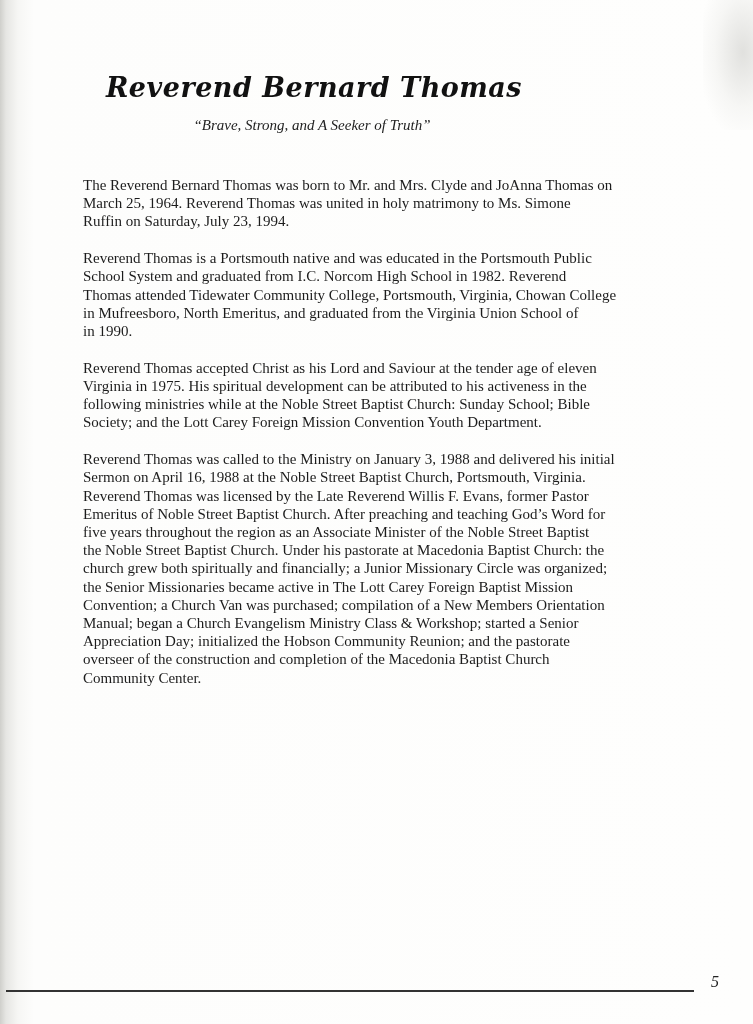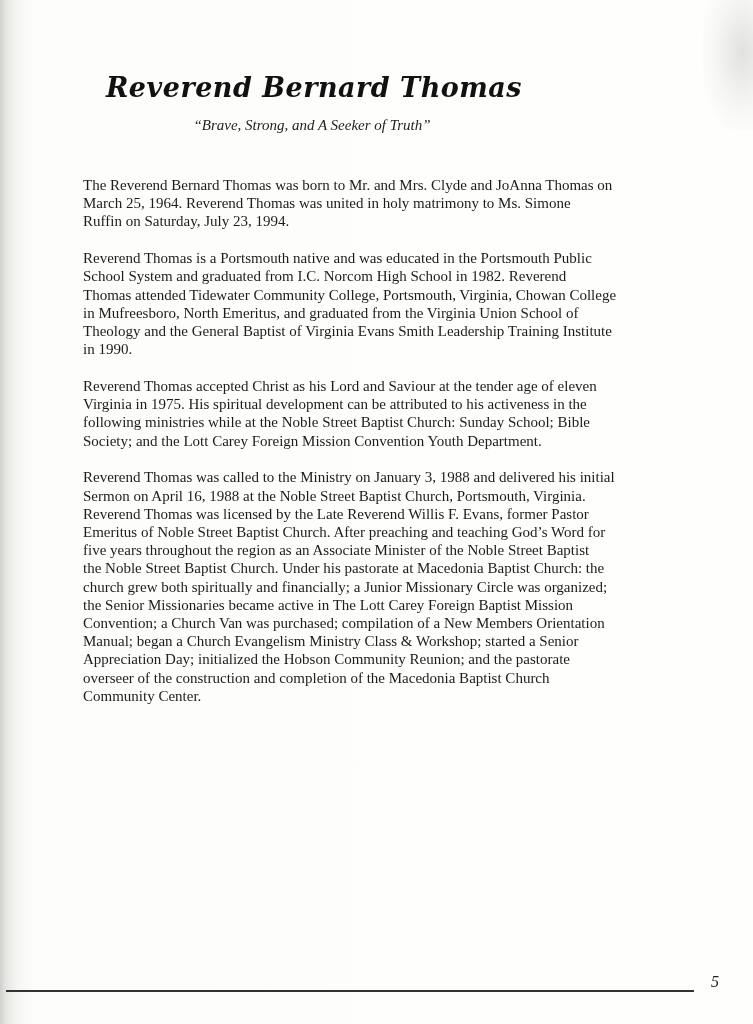--- a/index.html
+++ b/index.html
@@ -96,21 +96,20 @@
     <p class="para">
       <span class="line">The Reverend Bernard Thomas was born to Mr. and Mrs. Clyde and JoAnna Thomas on</span>
       <span class="line">March 25, 1964.  Reverend Thomas was united in holy matrimony to Ms. Simone</span>
       <span class="line">Ruffin on Saturday, July 23, 1994.</span>
     </p>
     <p class="para">
       <span class="line">Reverend Thomas is a Portsmouth native and was educated in the Portsmouth Public</span>
       <span class="line">School System and graduated from I.C. Norcom High School in 1982.  Reverend</span>
       <span class="line">Thomas attended Tidewater Community College, Portsmouth, Virginia, Chowan College</span>
       <span class="line">in Mufreesboro, North Emeritus, and graduated from the Virginia Union School of</span>
-      <span class="line">Theology and the General Baptist of Virginia Evans Smith Leadership Training Institute</span>
       <span class="line">in 1990.</span>
     </p>
     <p class="para">
       <span class="line">Reverend Thomas accepted Christ as his Lord and Saviour at the tender age of eleven</span>
       <span class="line">Virginia in 1975.  His spiritual development can be attributed to his activeness in the</span>
       <span class="line">following ministries while at the Noble Street Baptist Church: Sunday School; Bible</span>
       <span class="line">Society; and the Lott Carey Foreign Mission Convention Youth Department.</span>
     </p>
     <p class="para">
       <span class="line">Reverend Thomas was called to the Ministry on January 3, 1988 and delivered his initial</span>

